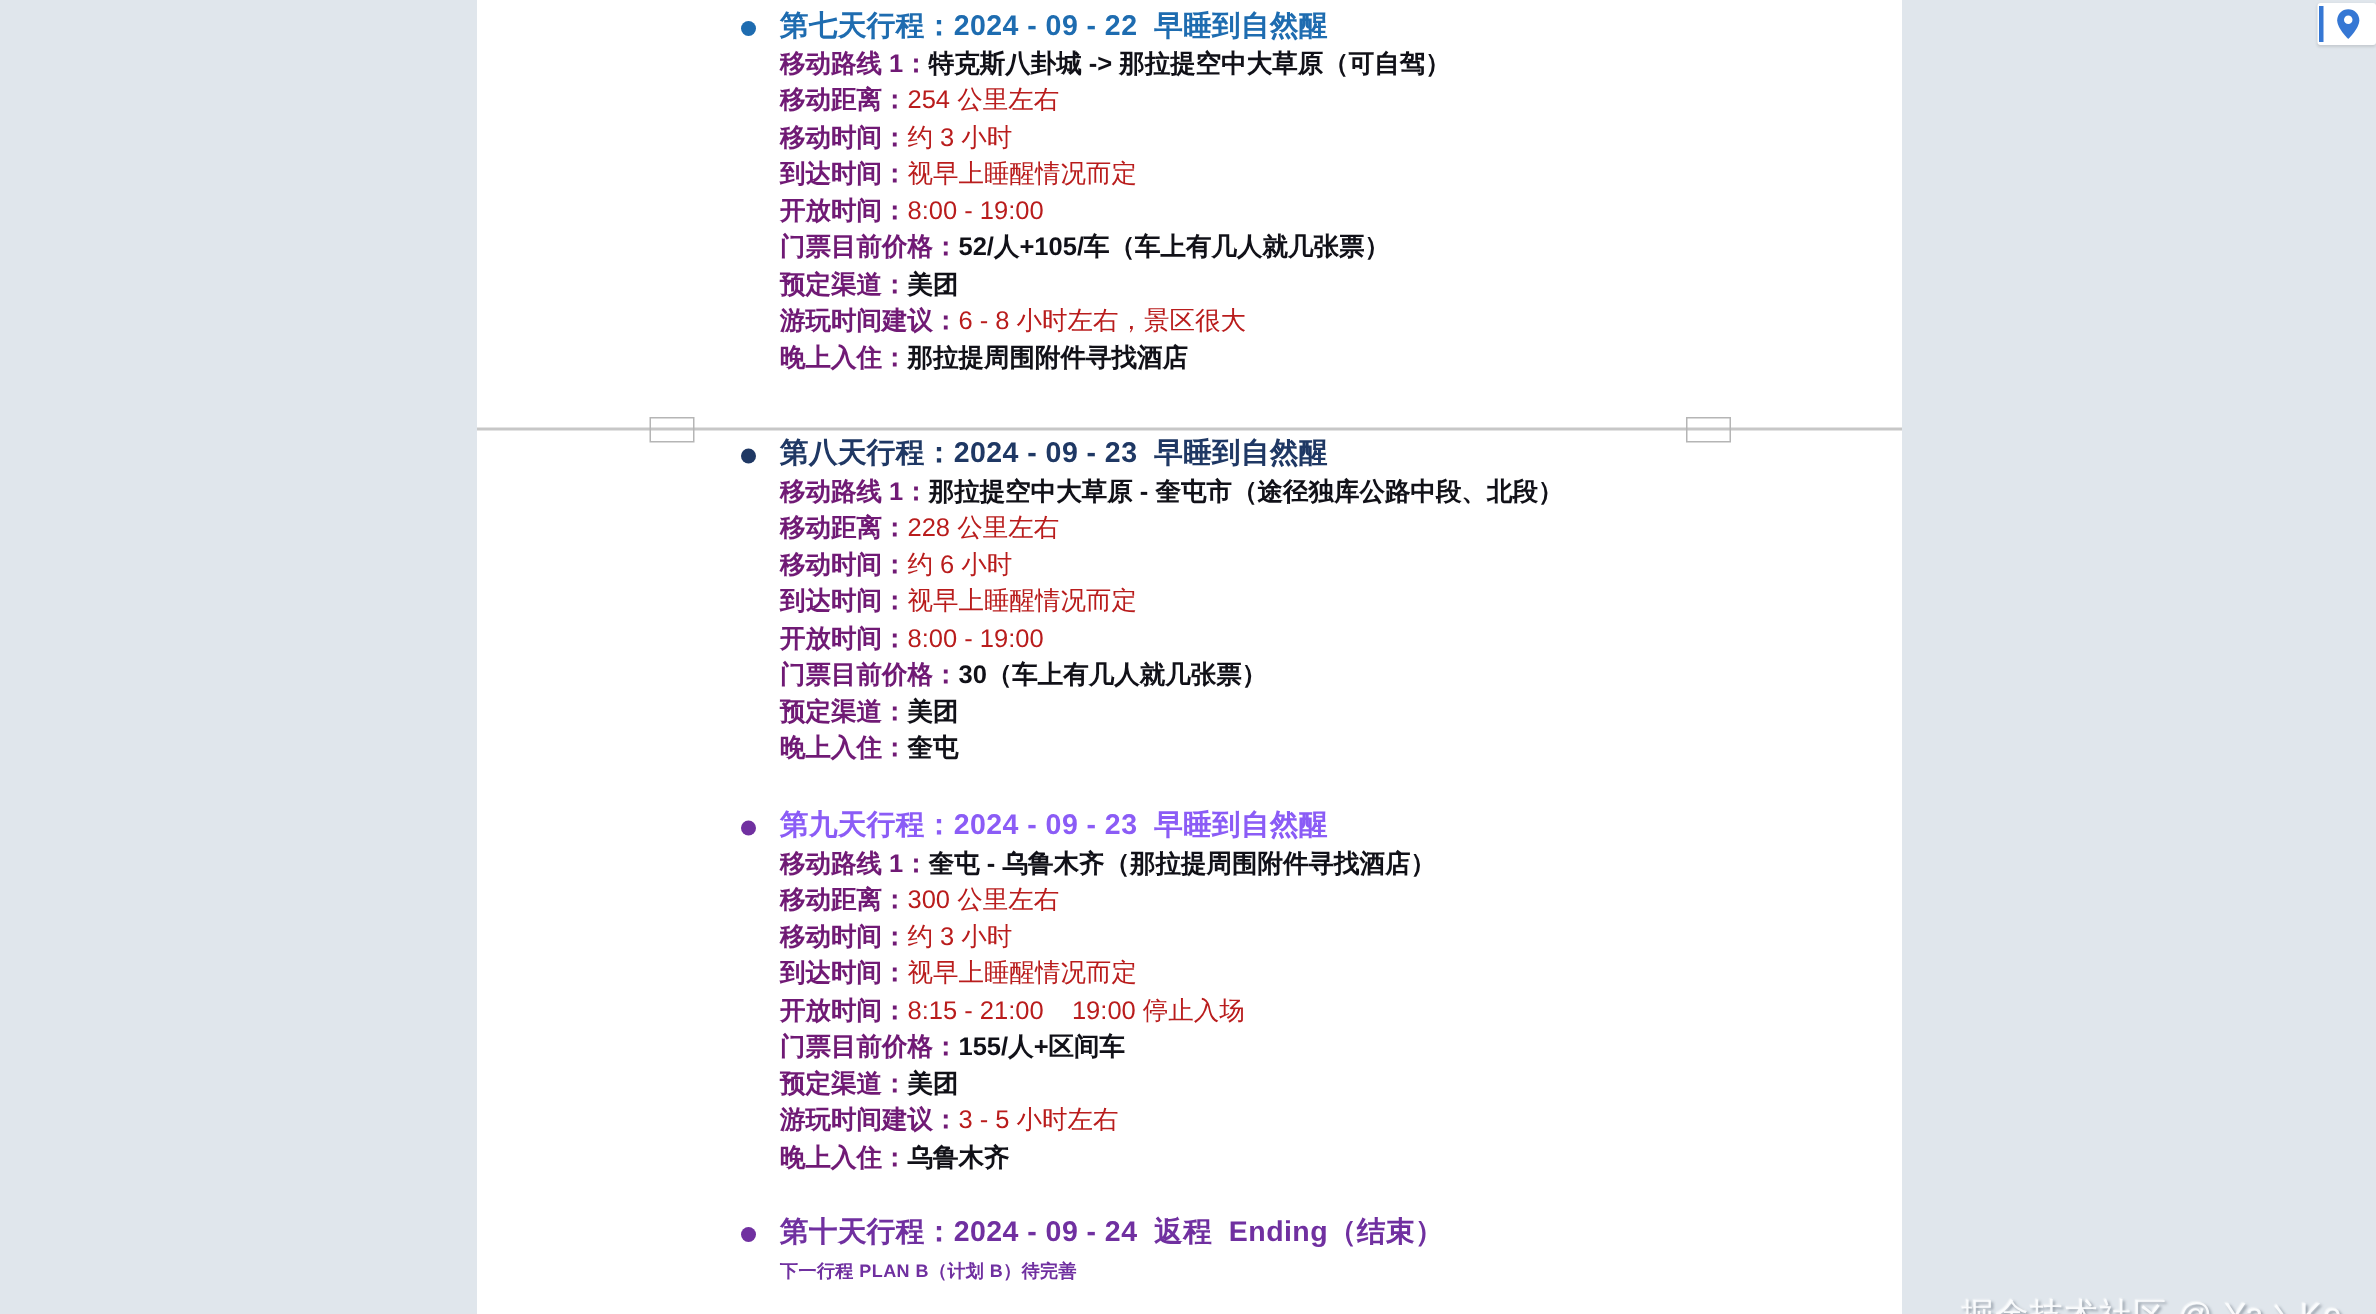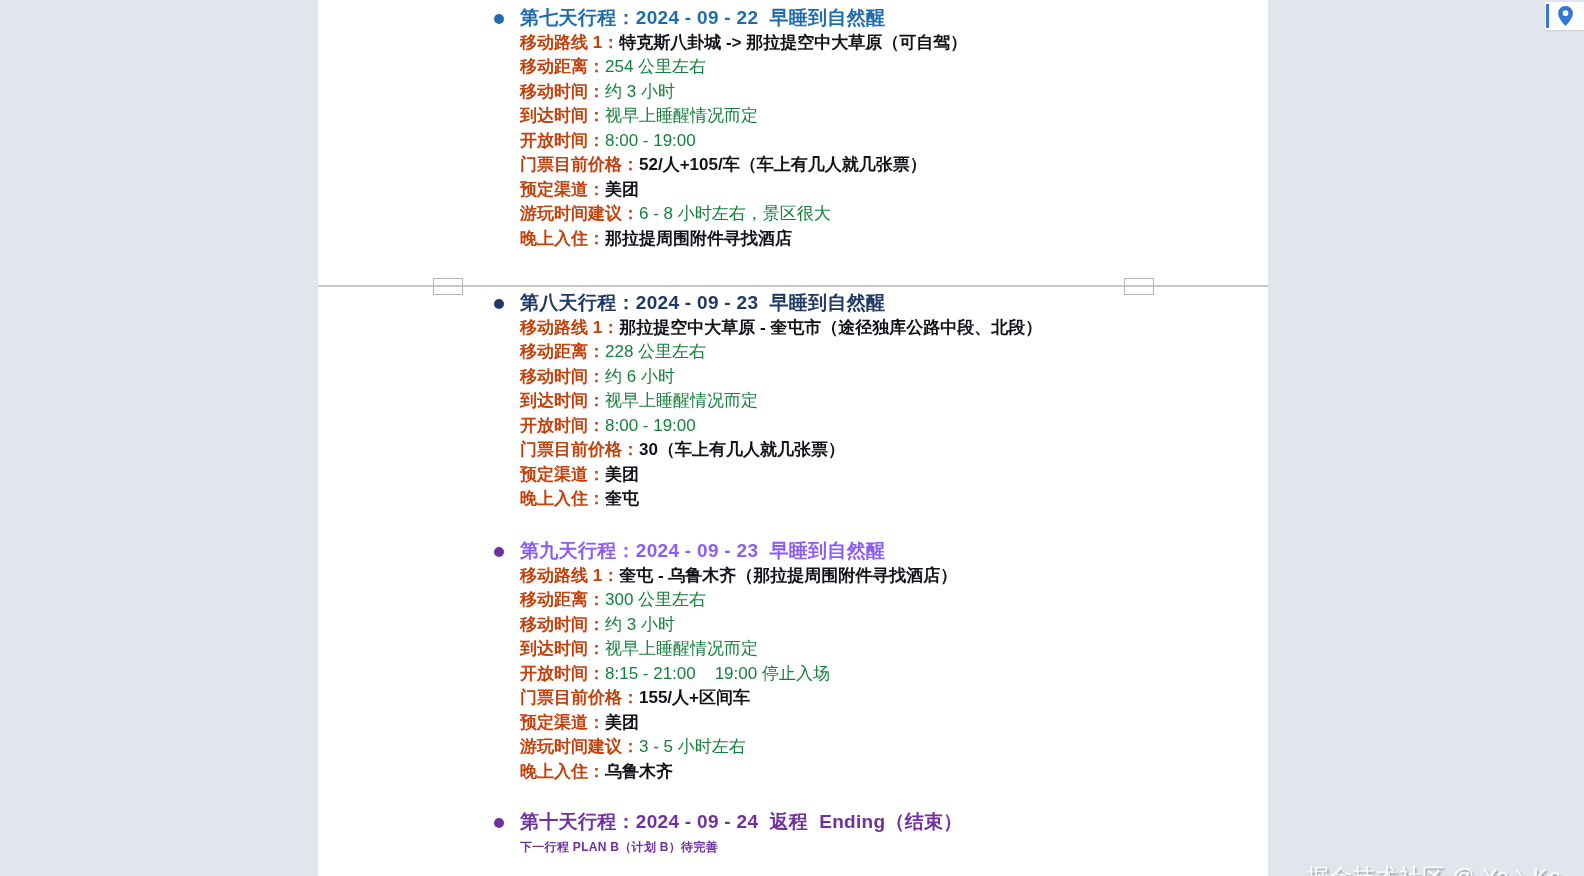--- a/index.html
+++ b/index.html
@@ -54,22 +54,22 @@
     white-space: pre-wrap;
     letter-spacing: 0.3px;
   }
   .line {
     margin-left: 202px;
     font-size: 17px;
     line-height: 24.5px;
     color: #15151d;
     white-space: pre-wrap;
   }
-  .lbl { font-weight: bold; color: #c2410c; }
-  .val { font-weight: normal; color: #15803d; }
+  .lbl { font-weight: bold; color: #701a75; }
+  .val { font-weight: normal; color: #b91c1c; }
   .val.vb { font-weight: bold; color: #111118; }
   .pin-box {
     position: absolute;
     left: 1545px; top: 2px;
     width: 39px; height: 28px;
     background: #ffffff;
     border-radius: 2px;
     box-shadow: 0 1px 2px rgba(0,0,0,0.12);
   }
   .pin-bar {

